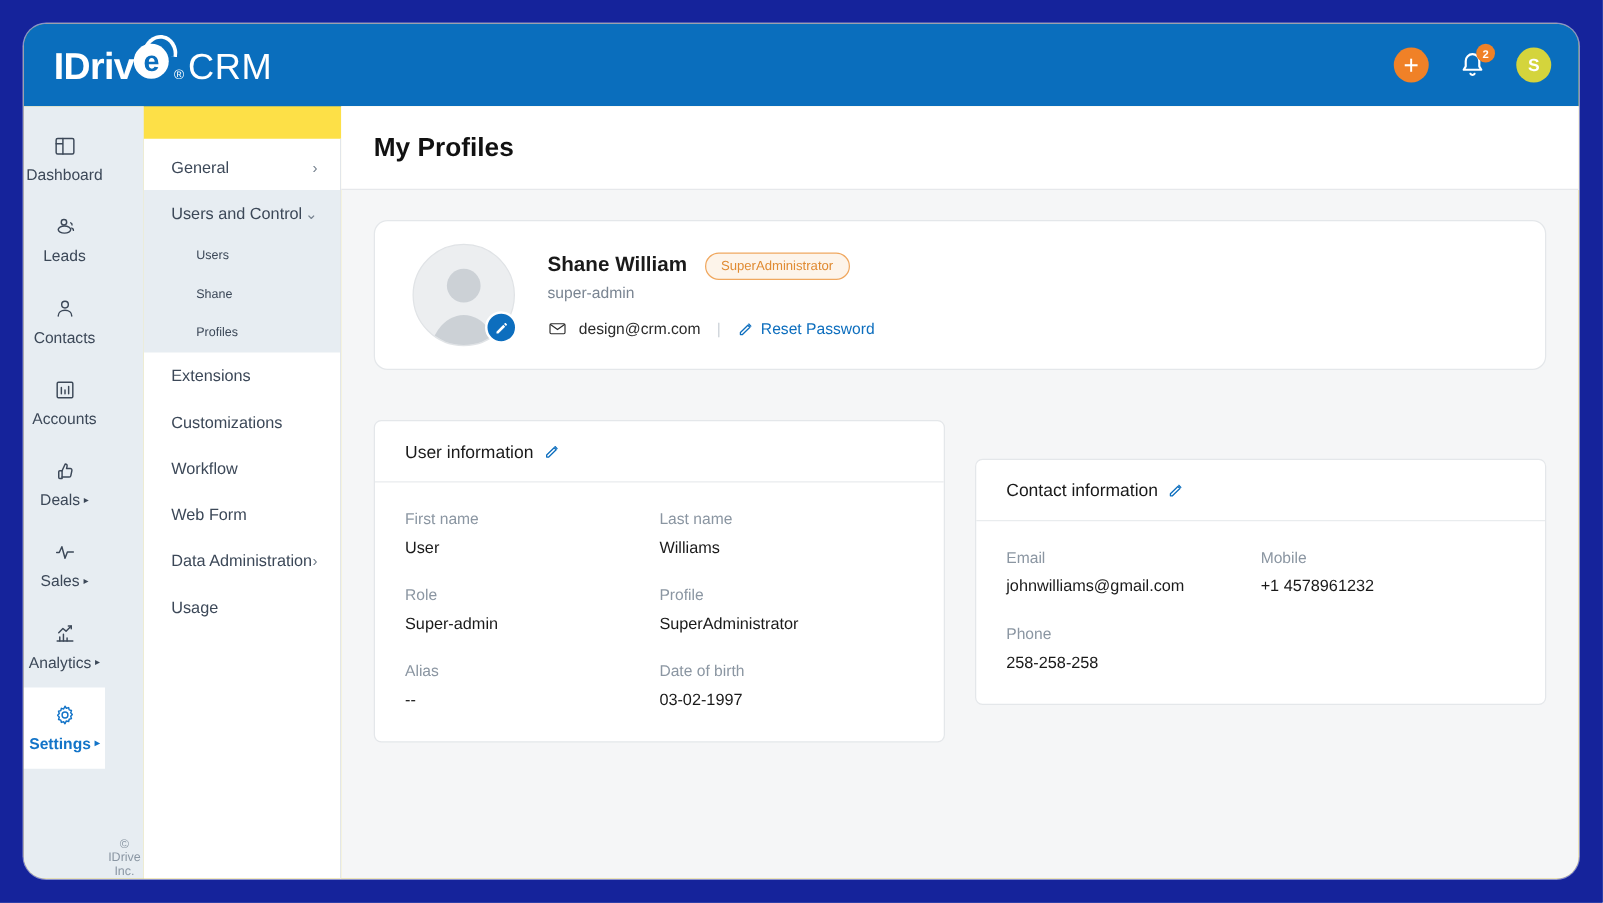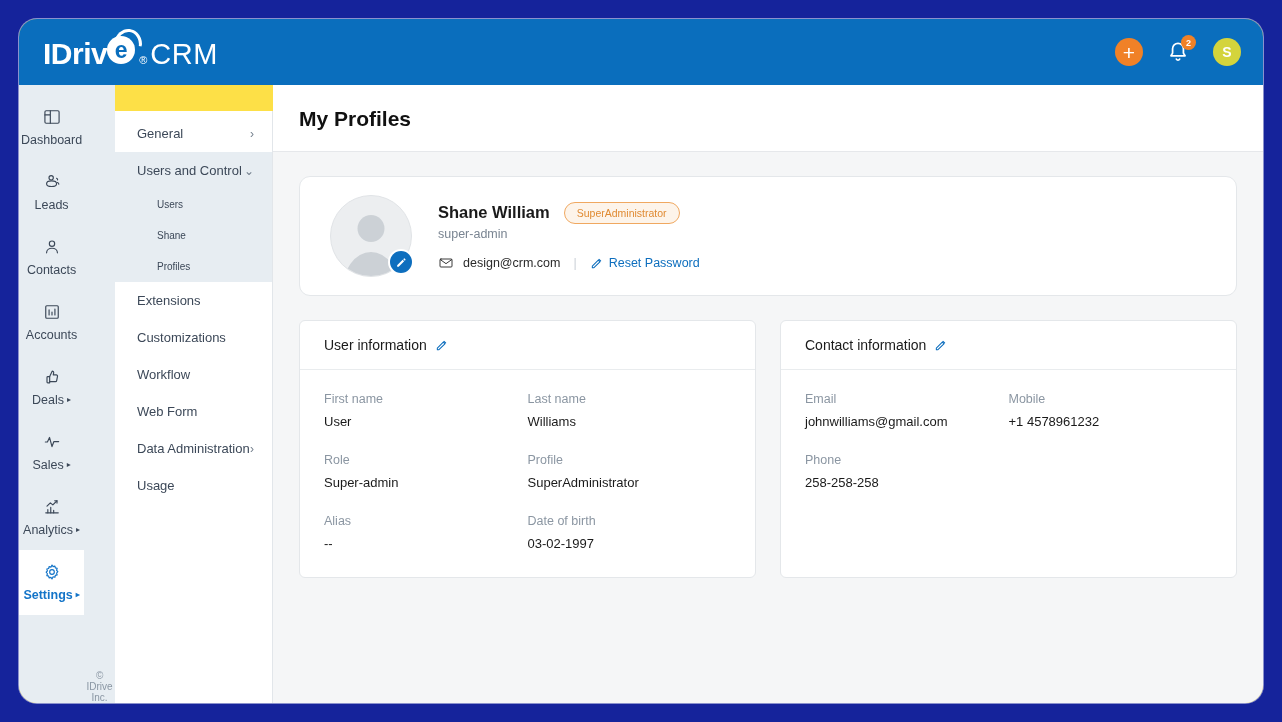--- a/index.html
+++ b/index.html
@@ -187,21 +187,21 @@
   .role-badge {
     border: 1px solid #f0a860; background: #fdf4ea; color: #e08b33;
     font-size: 10.5px; border-radius: 11px; padding: 4px 12px;
   }
   .p-sub { font-size: 12.5px; color: #7a8592; margin-bottom: 11px; }
   .p-contact { display: flex; align-items: center; gap: 9px; font-size: 12.5px; color: #2b2b2b; }
   .sep { color: #ccd2d8; margin: 0 4px; }
   .link-blue { color: #0d6ebe; cursor: pointer; display: flex; align-items: center; gap: 5px; }
 
   
-  .cards-row { display: flex; gap: 24px; margin-top: 24px; }
+  .cards-row { display: flex; gap: 24px; margin-top: 40px; align-items: center; }
   .info-card { flex: 1; }
   .info-head {
     display: flex; align-items: center; gap: 8px;
     padding: 16px 24px;
     border-bottom: 1px solid #e9ecee;
     font-size: 14px; color: #1a1a1a;
   }
   .info-body { padding: 22px 24px 26px; }
   .field-grid { display: grid; grid-template-columns: 1fr 1fr; row-gap: 24px; }
   .field-label { font-size: 12.5px; color: #8b96a2; margin-bottom: 8px; }

